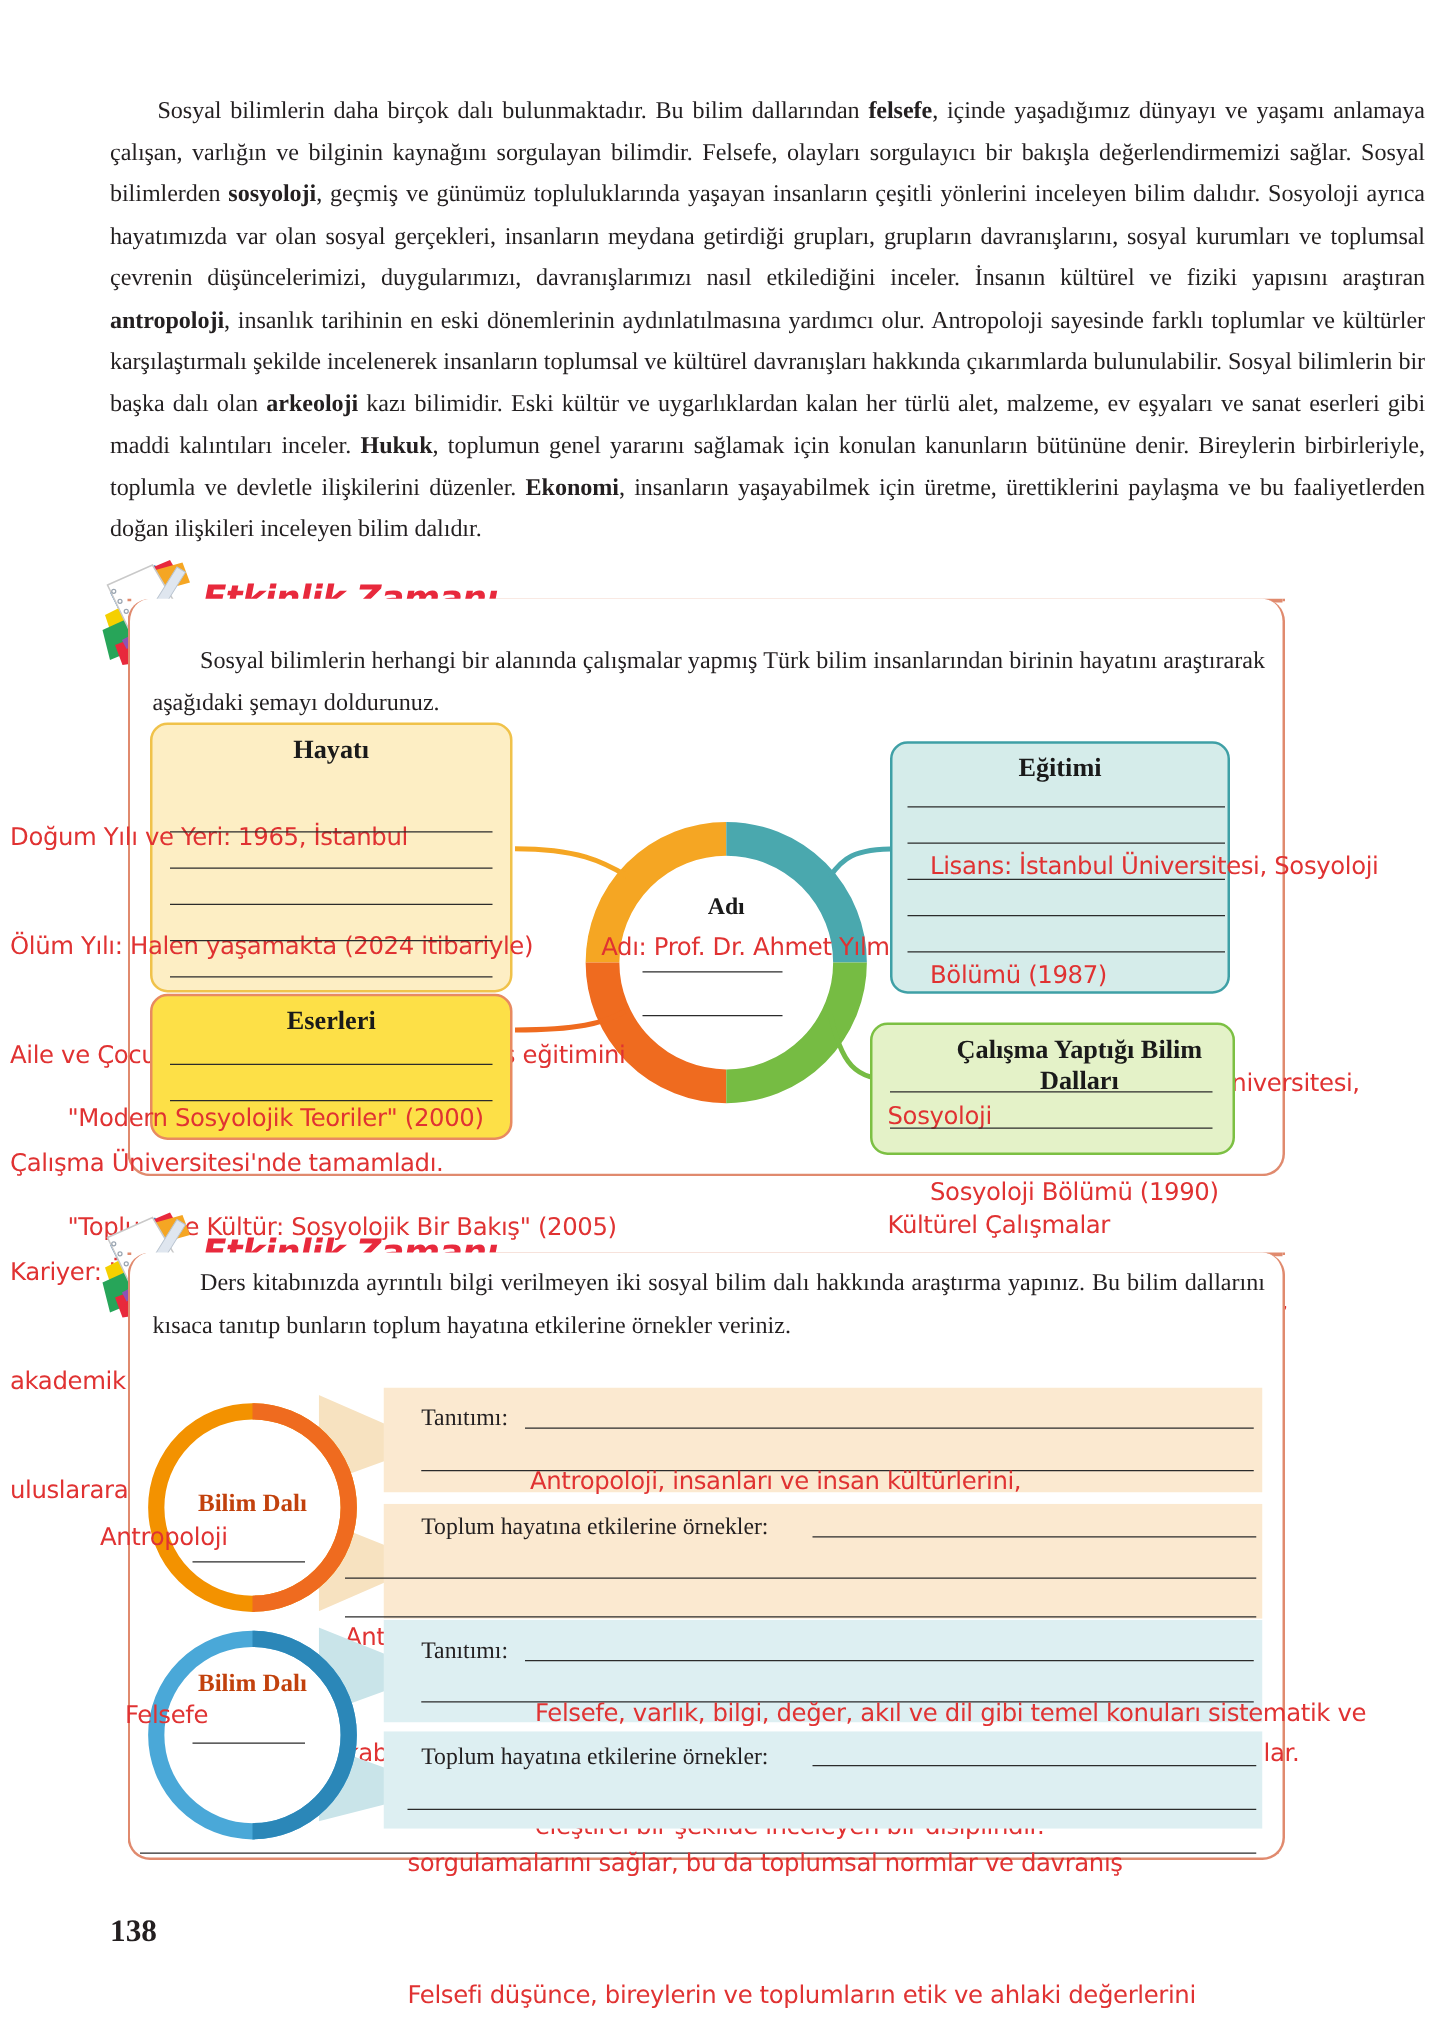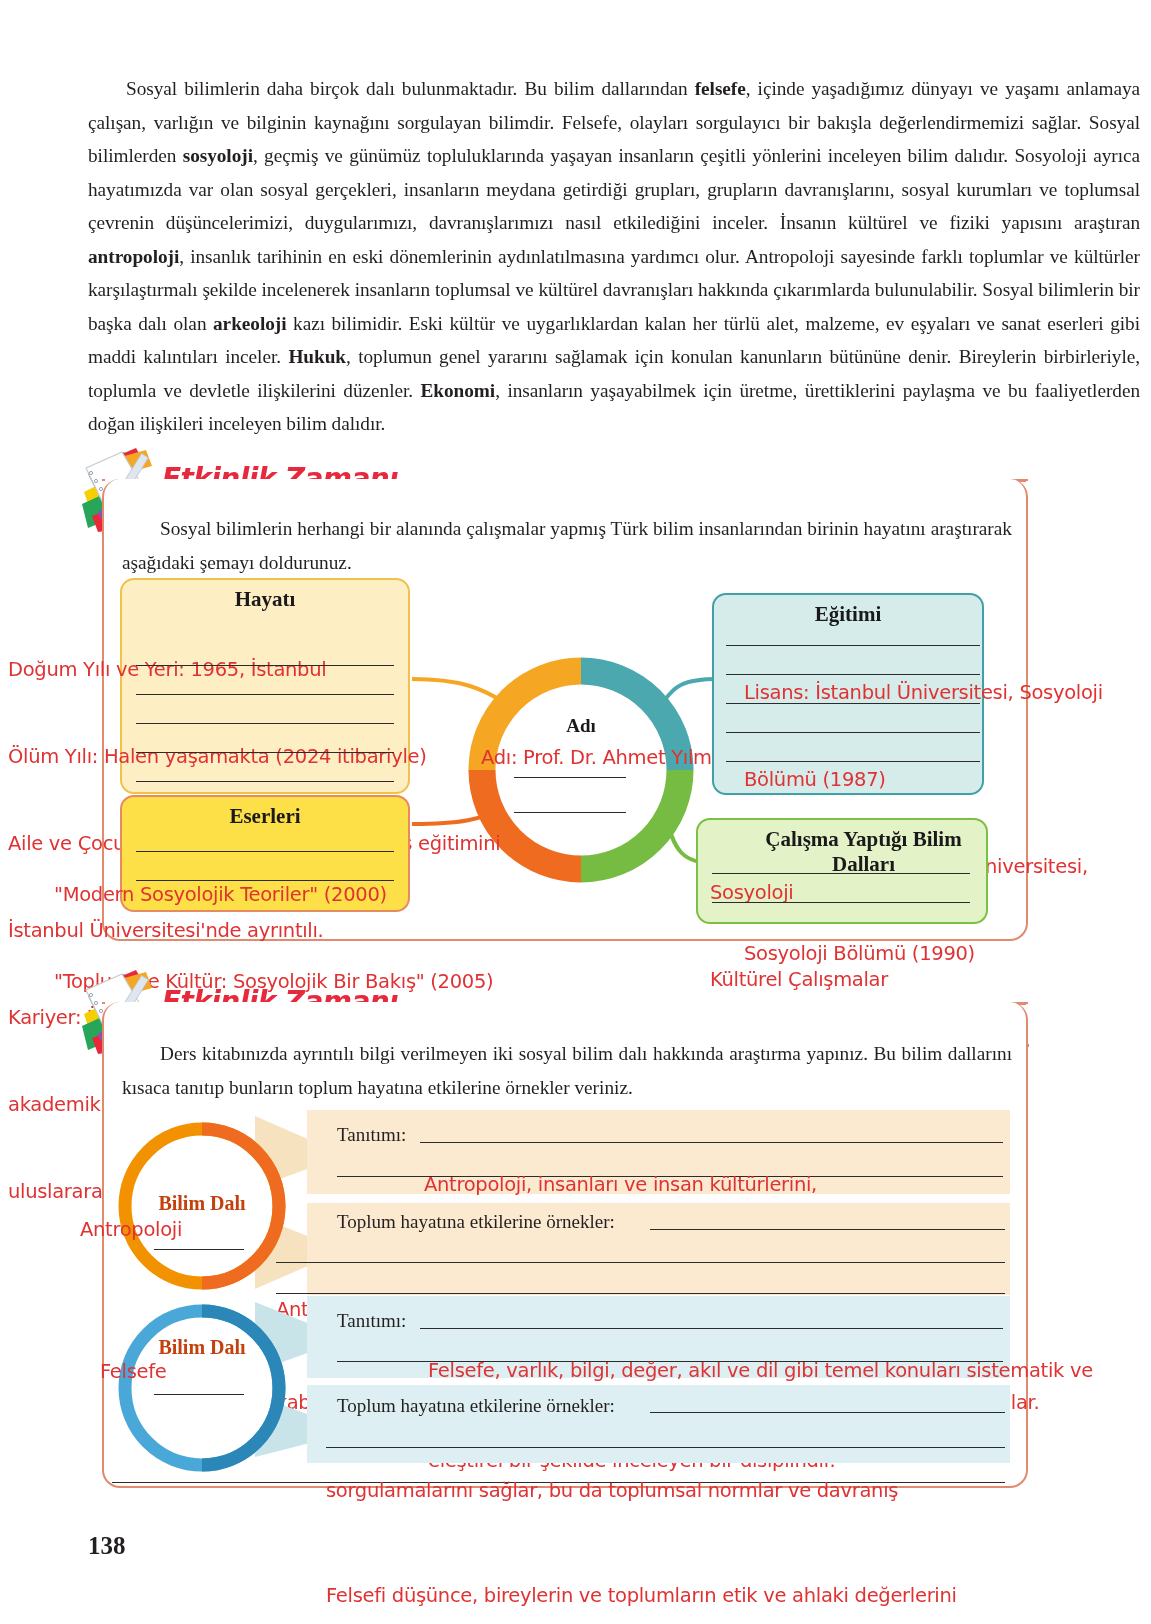--- a/index.html
+++ b/index.html
@@ -198,21 +198,21 @@
   </g>
 </svg>
 
 <div class="sbox box-hayati" style="left:120px; top:578px; width:290px; height:216px;">
   <div class="sbox-title">Hayatı</div>
 </div>
 <div class="hw" style="left:8px; top:597px; width:520px;">
   <div>Doğum Yılı ve Yeri: 1965, İstanbul</div>
   <div>Ölüm Yılı: Halen yaşamakta (2024 itibariyle)</div>
   <div>Aile ve Çocukluk: İstanbul'da doğdu, lisans eğitimini</div>
-  <div>İstanbul Üniversitesi'nde ayrıntılı.</div>
+  <div>Çalışma Üniversitesi'nde tamamladı.</div>
   <div>Kariyer: Üniversite öğretim üyeliği yaptı, çeşitli</div>
   <div>akademik projelerde yer aldı ve ulusal ile</div>
   <div>uluslararası dergilerde makaleler yayınladı.</div>
 </div>
 <div class="rule-line" style="left:136px; top:665px; width:258px;"></div>
 <div class="rule-line" style="left:136px; top:694px; width:258px;"></div>
 <div class="rule-line" style="left:136px; top:723px; width:258px;"></div>
 <div class="rule-line" style="left:136px; top:752px; width:258px;"></div>
 <div class="rule-line" style="left:136px; top:781px; width:258px;"></div>
 
@@ -288,21 +288,21 @@
     </g>
   </svg>
 </div>
 <div class="act-title" style="left:162px; top:985px;">Etkinlik Zamanı</div>
 <div class="act-rule" style="left:392px; top:1002px; width:634px;"></div>
 
 <div class="act-panel" style="left:102px; top:1002px; width:926px; height:486px; border-top:none;"></div>
 <div style="position:absolute; left:102px; top:1002px; width:2.5px; height:2px; background:#e08a6e;"></div>
 <div style="position:absolute; left:1025.5px; top:1002px; width:2.5px; height:2px; background:#e08a6e;"></div>
 
-<div class="act-intro" style="left:122px; top:1037px; width:890px;">Ders kitabınızda ayrıntılı bilgi verilmeyen iki sosyal bilim dalı hakkında araştırma yapınız. Bu bilim dallarını kısaca tanıtıp bunların toplum hayatına etkilerine örnekler veriniz.</div>
+<div class="act-intro" style="left:122px; top:1010px; width:890px;">Ders kitabınızda ayrıntılı bilgi verilmeyen iki sosyal bilim dalı hakkında araştırma yapınız. Bu bilim dallarını kısaca tanıtıp bunların toplum hayatına etkilerine örnekler veriniz.</div>
 
 <svg style="position:absolute; left:255px; top:1110px; width:755px; height:84px;">
   <polygon points="0,6 55,30 55,58 0,78" fill="#f7e2c0"></polygon>
   <rect x="52" y="0" width="703" height="84" fill="#fbe9d0"></rect>
 </svg>
 <div class="callout-label" style="left:337px; top:1124px;">Tanıtımı:</div>
 <div class="rule-line" style="left:420px; top:1142px; width:583px;"></div>
 <div class="rule-line" style="left:337px; top:1176px; width:666px;"></div>
 <div class="hw" style="left:424px; top:1111px; width:620px; line-height:29.5px;">
   <div>Antropoloji, insanları ve insan kültürlerini,</div>

